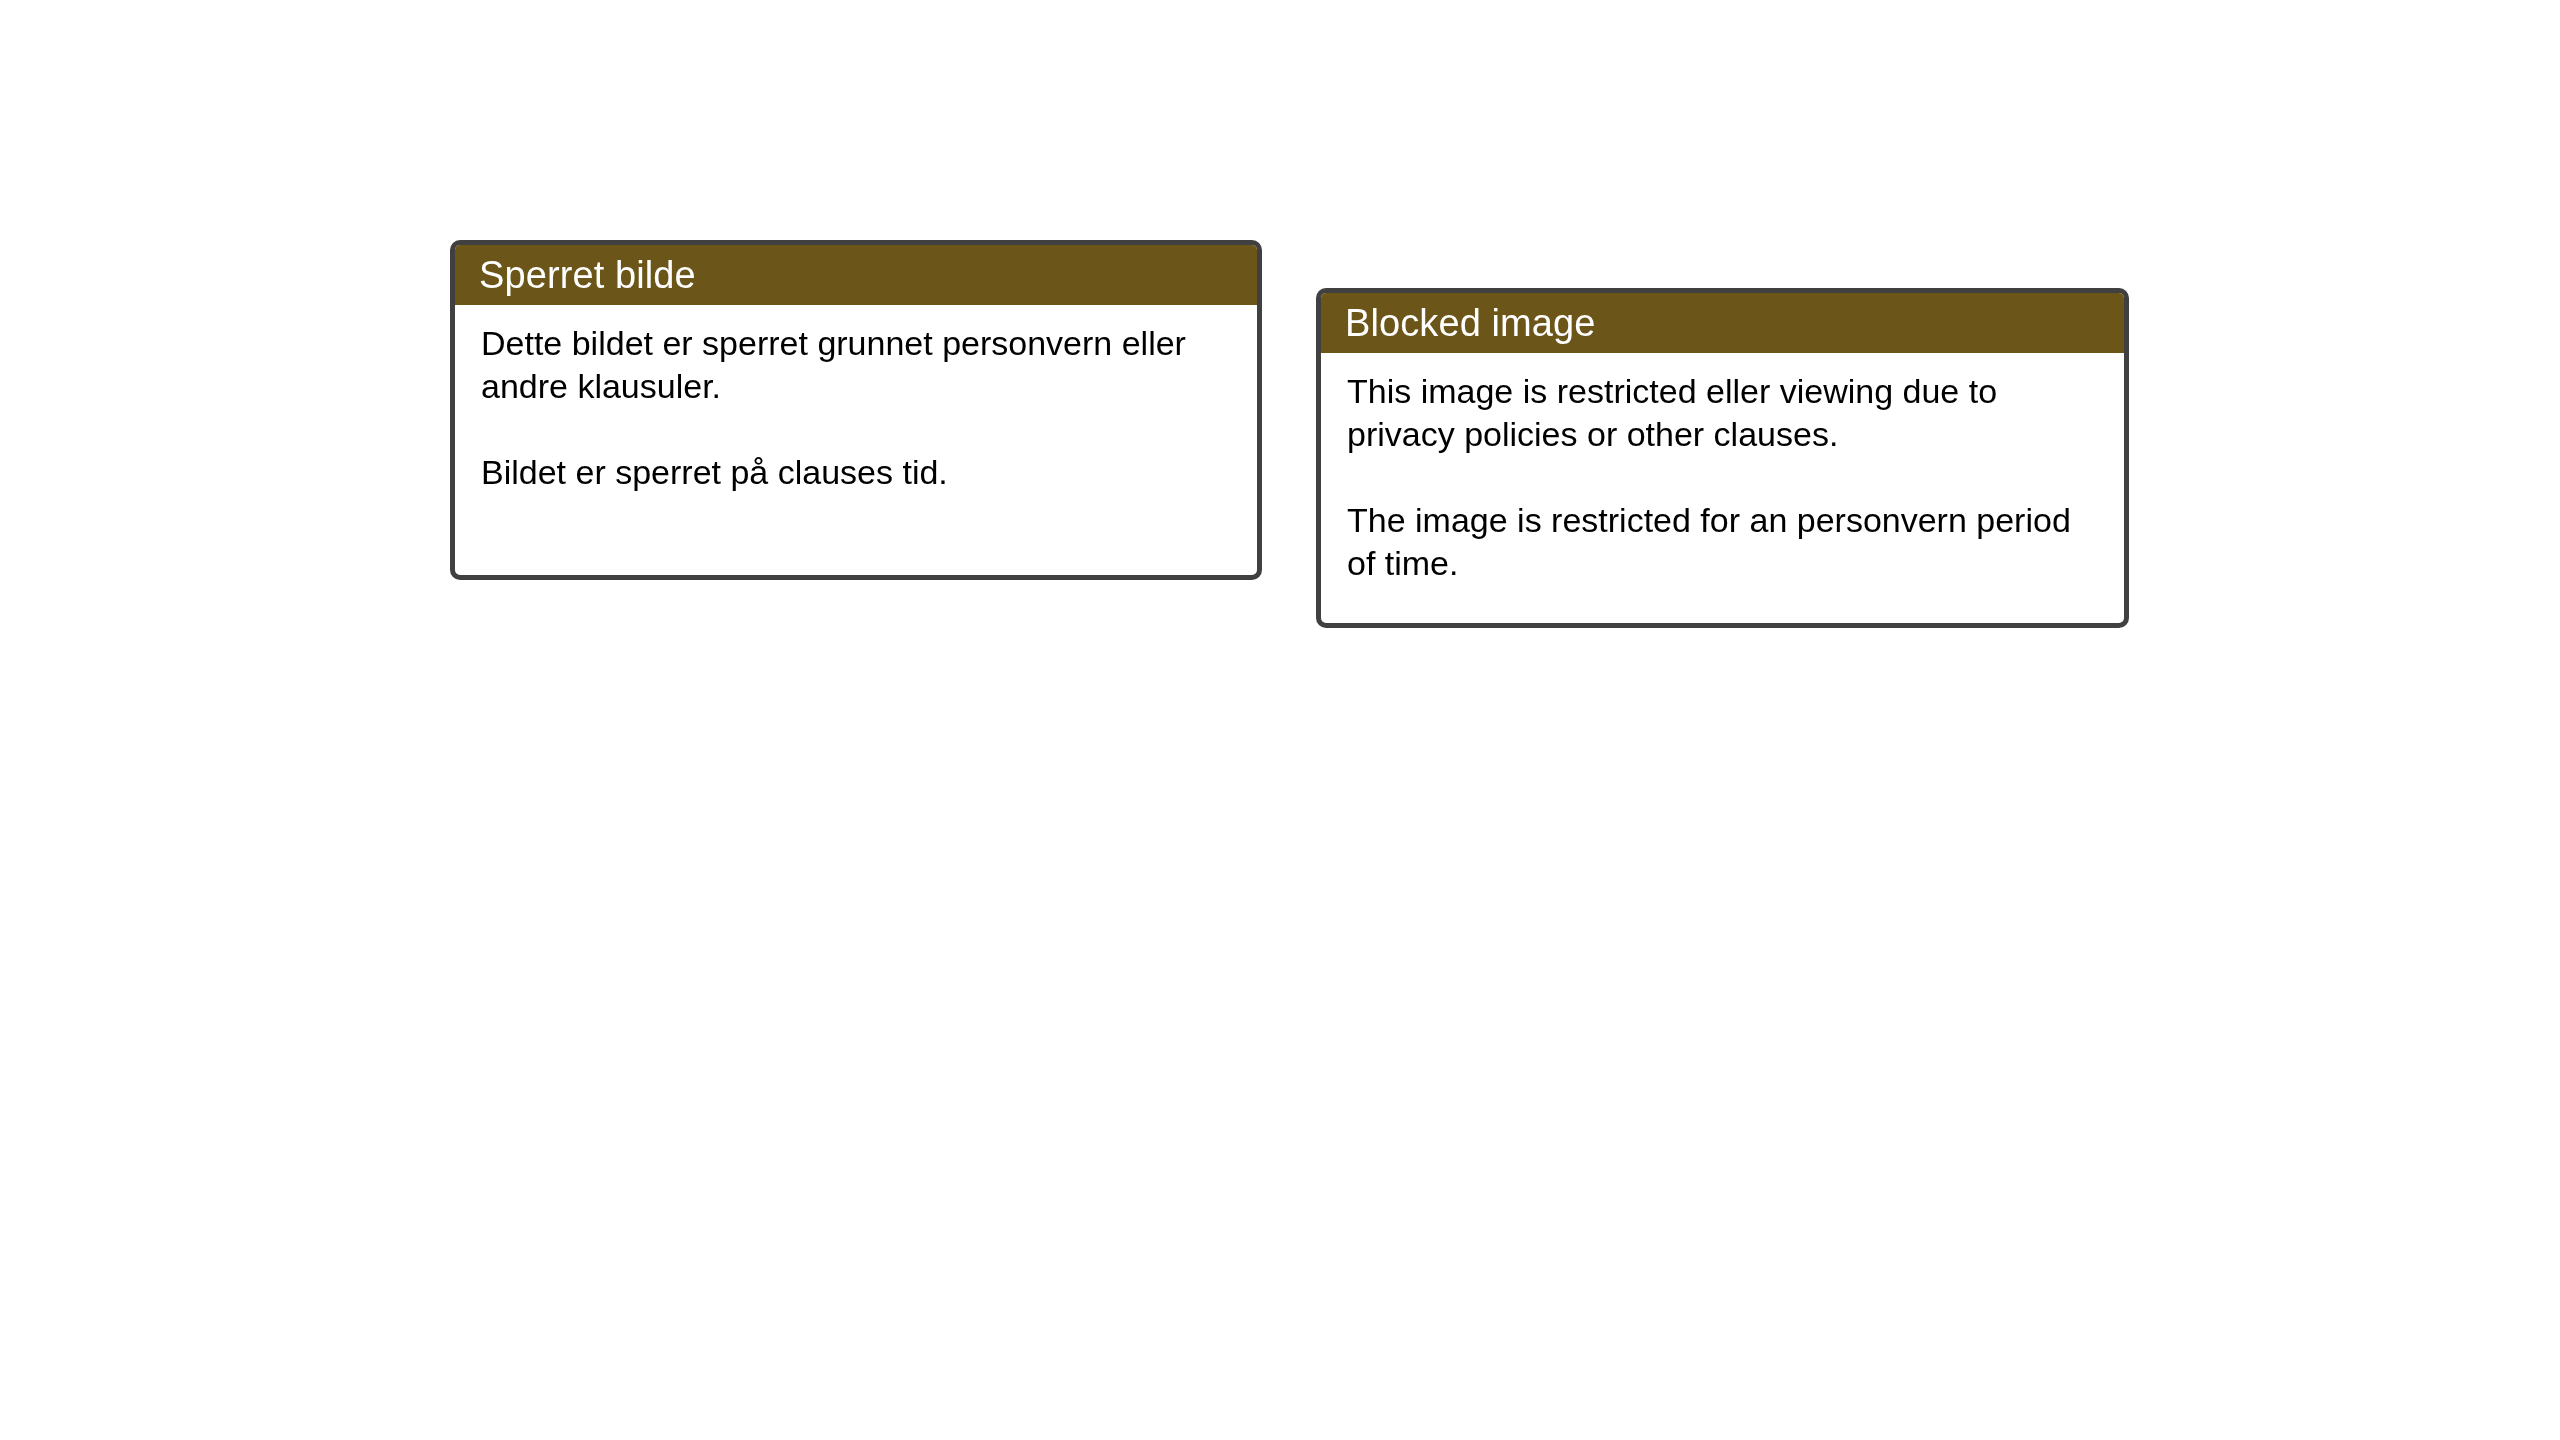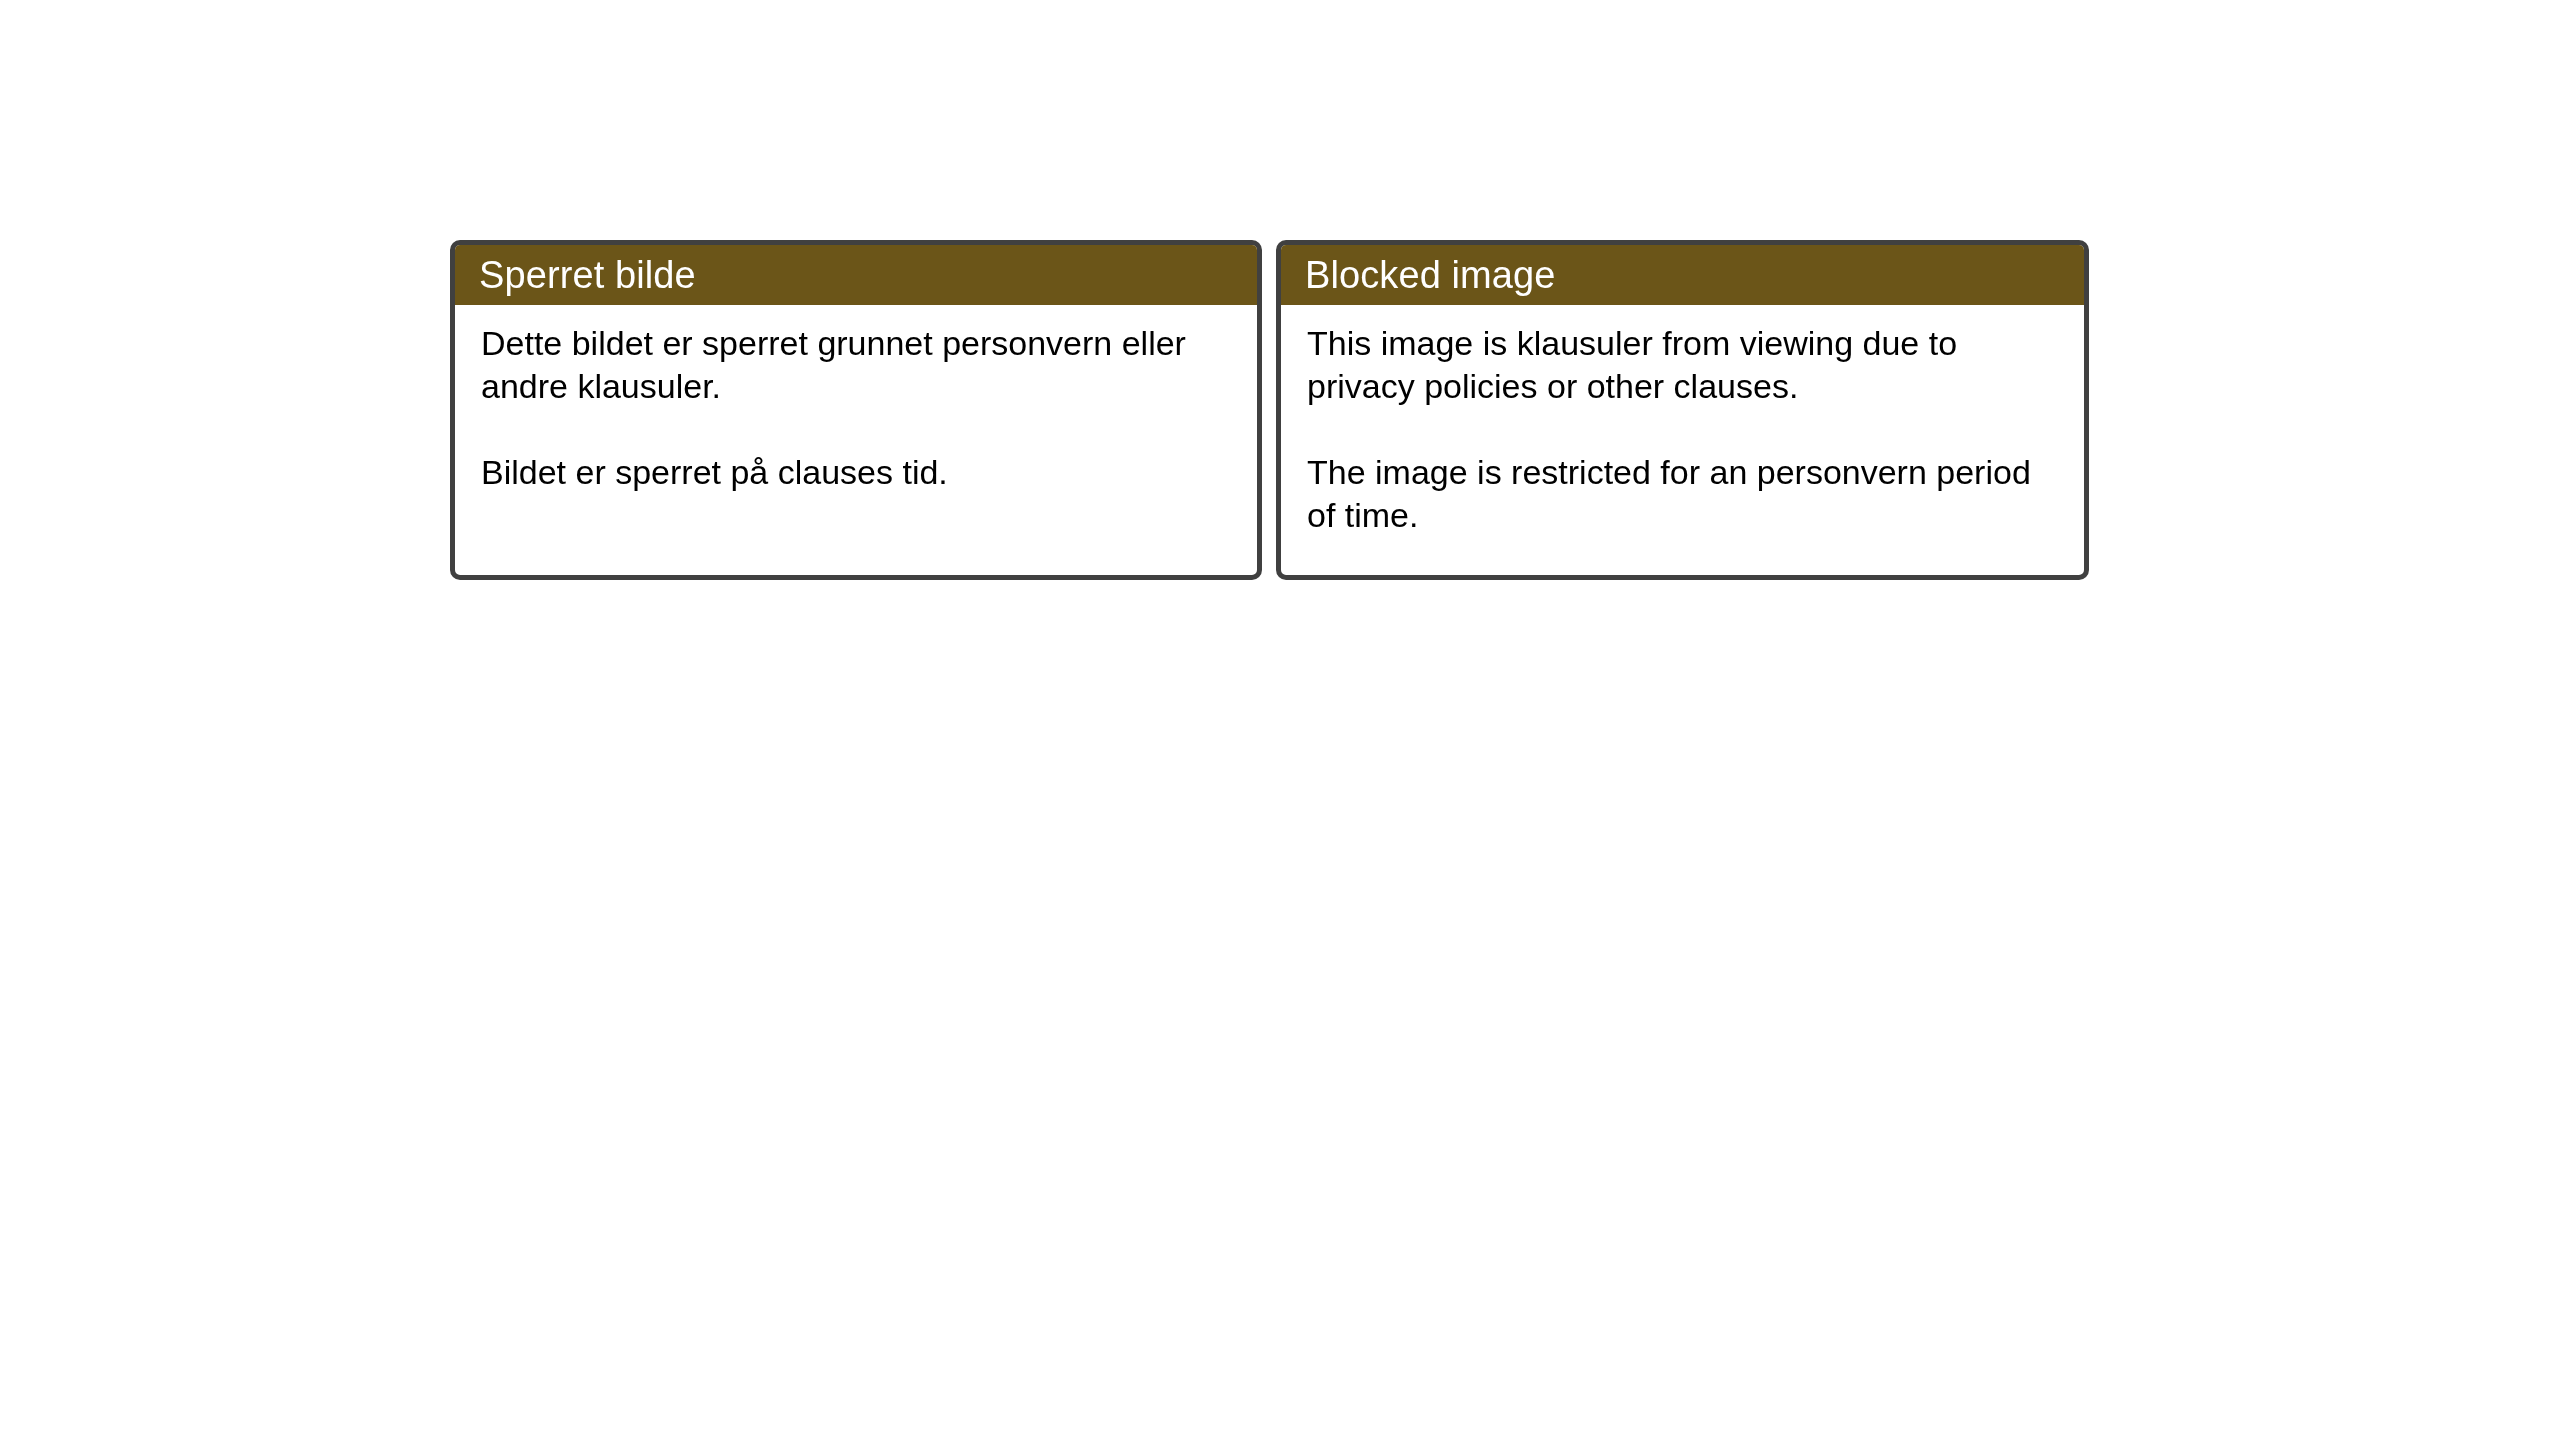--- a/index.html
+++ b/index.html
@@ -31,21 +31,21 @@
     top: 240px;
     height: 340px;
     box-sizing: border-box;
     background: #ffffff;
     border: 5px solid #404040;
     border-radius: 10px;
     overflow: hidden;
   }
 
   #panel-no  { left: 450px;  width: 812px; }
-  #panel-en  { left: 1276px; width: 813px; }
+  #panel-en  { left: 1316px; width: 813px; margin-top: 48px; }
 
   .panel-header {
     height: 60px;
     background: #6b5518;
     display: flex;
     align-items: center;
     padding: 0 0 0 24px;
     box-sizing: border-box;
   }
 
@@ -88,18 +88,18 @@
       <p class="panel-paragraph">Dette bildet er sperret grunnet personvern eller andre klausuler.</p>
       <p class="panel-paragraph">Bildet er sperret på clauses tid.</p>
     </div>
   </section>
 
   <section class="notice-panel" id="panel-en">
     <div class="panel-header">
       <span class="panel-title">Blocked image</span>
     </div>
     <div class="panel-body">
-      <p class="panel-paragraph">This image is klausuler from viewing due to privacy policies or other clauses.</p>
+      <p class="panel-paragraph">This image is restricted eller viewing due to privacy policies or other clauses.</p>
       <p class="panel-paragraph">The image is restricted for an personvern period of time.</p>
     </div>
   </section>
 
 </div>
 
 </body></html>

